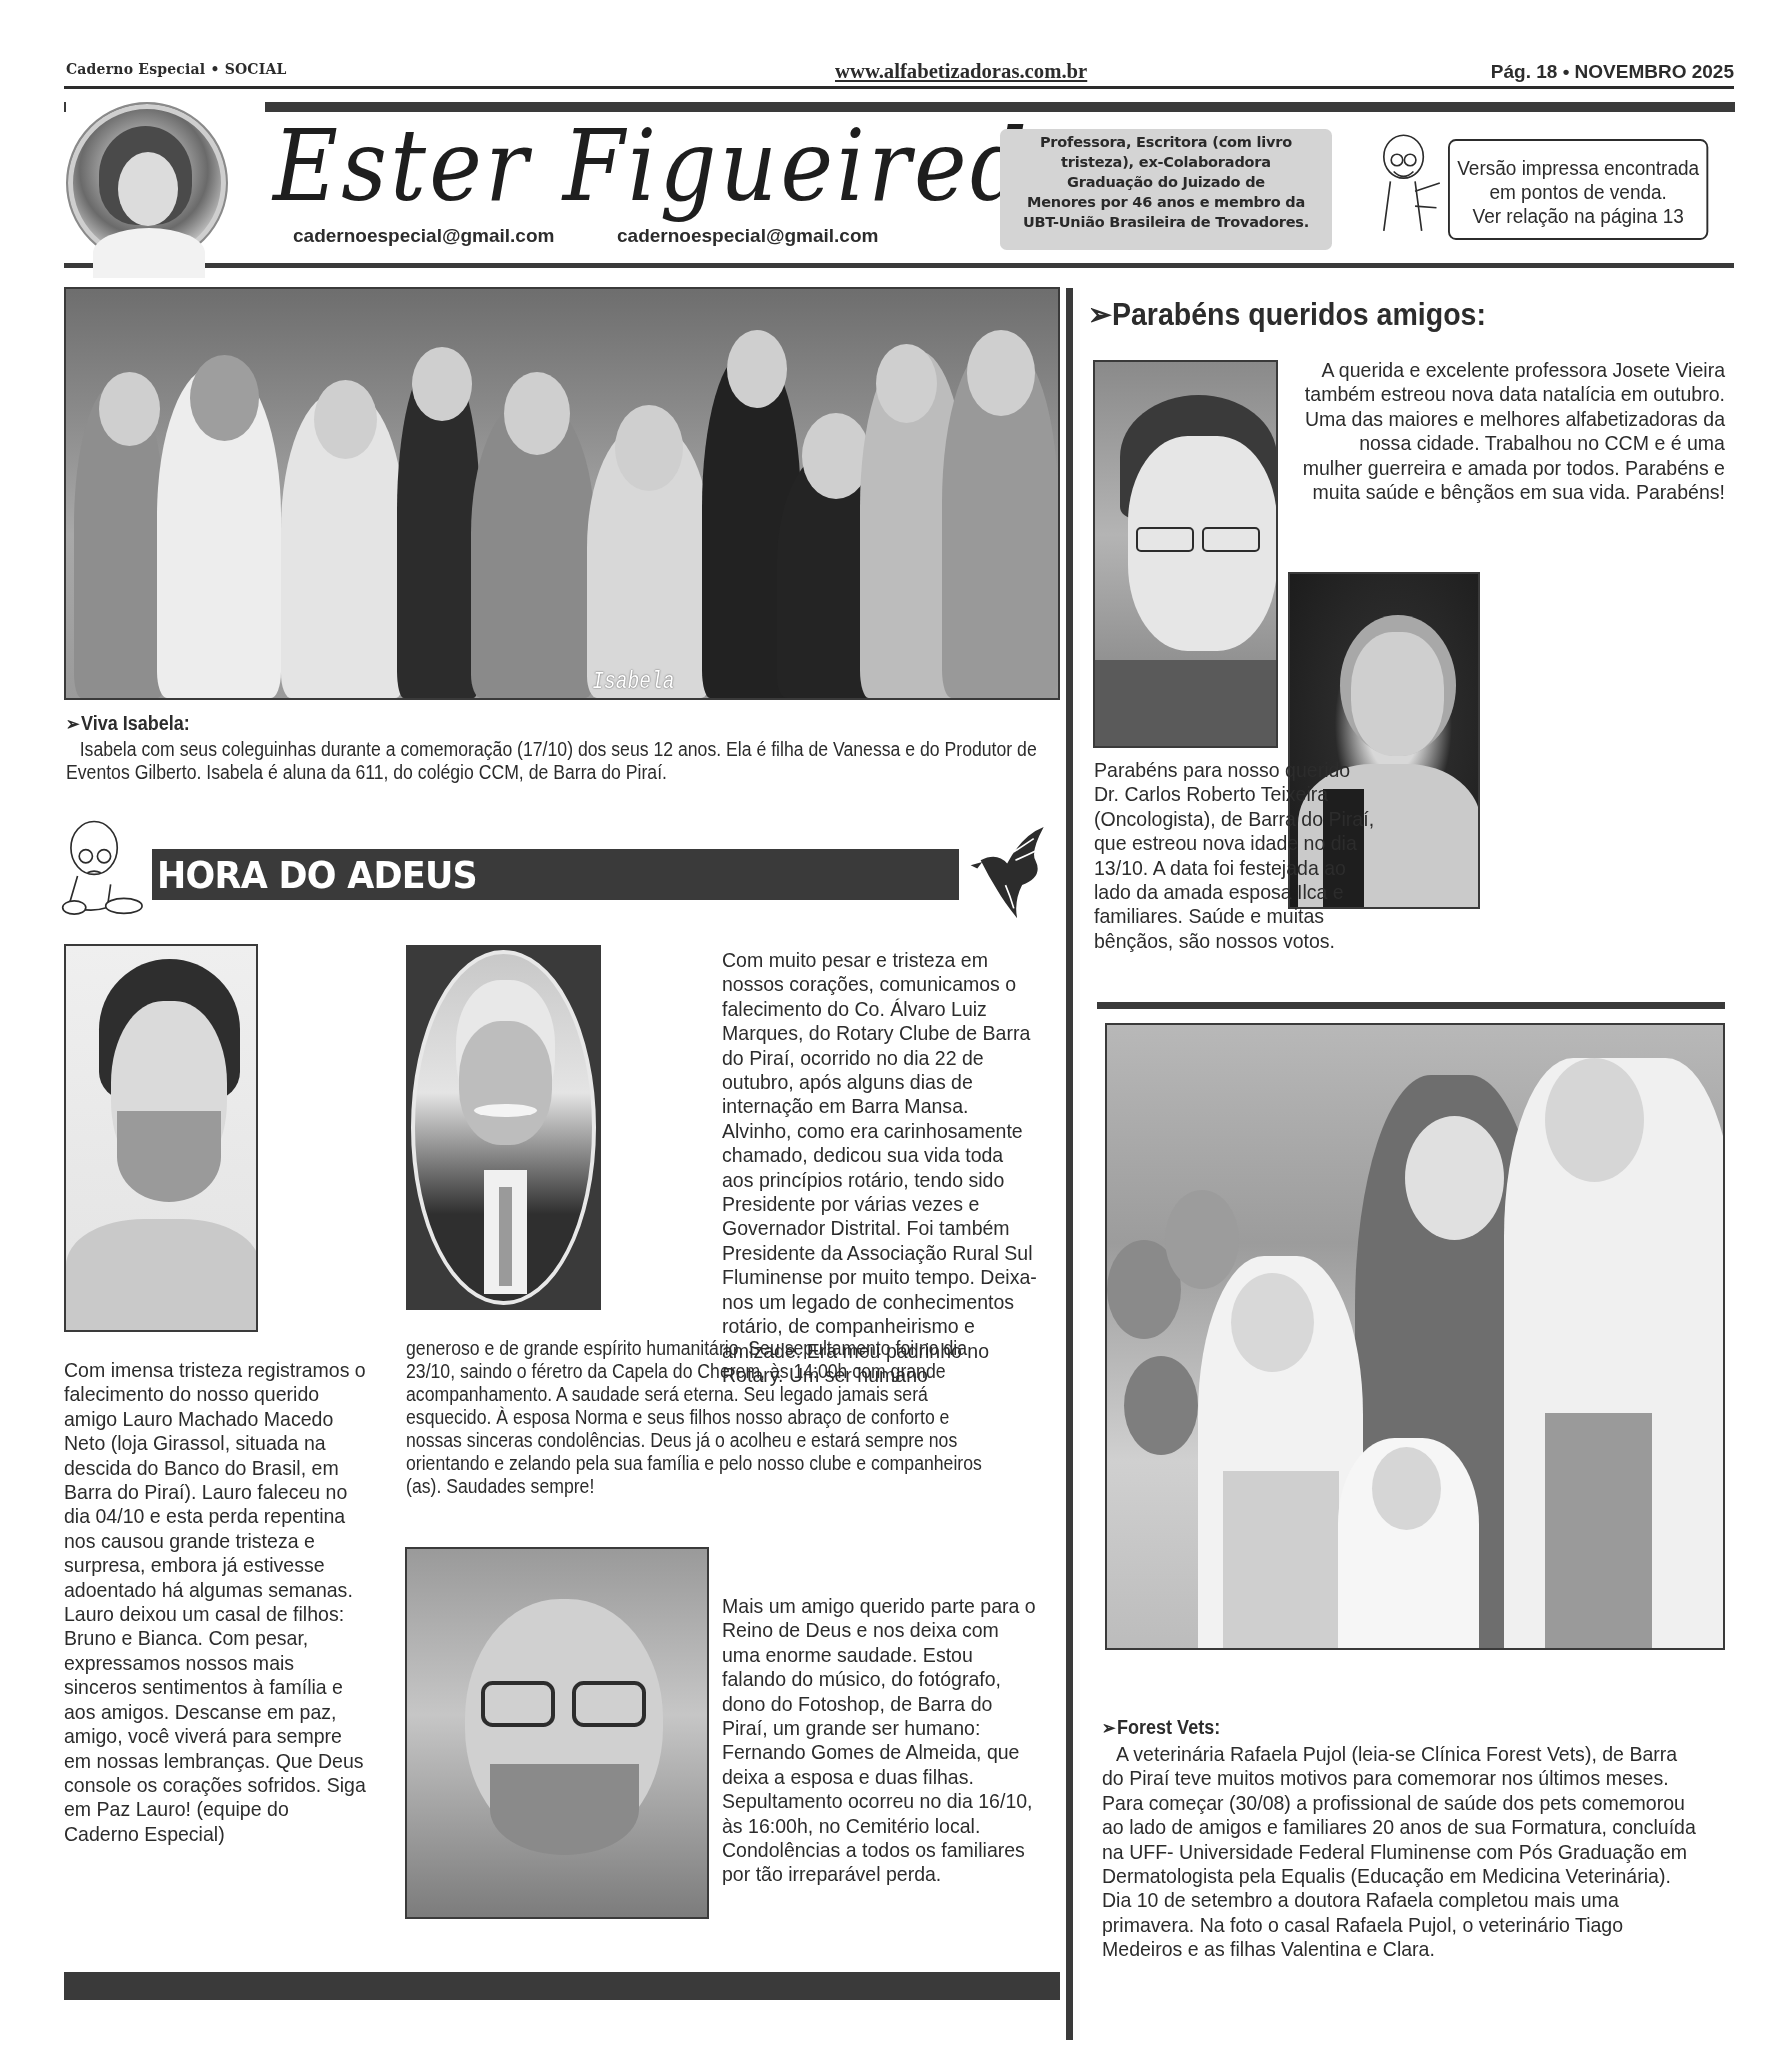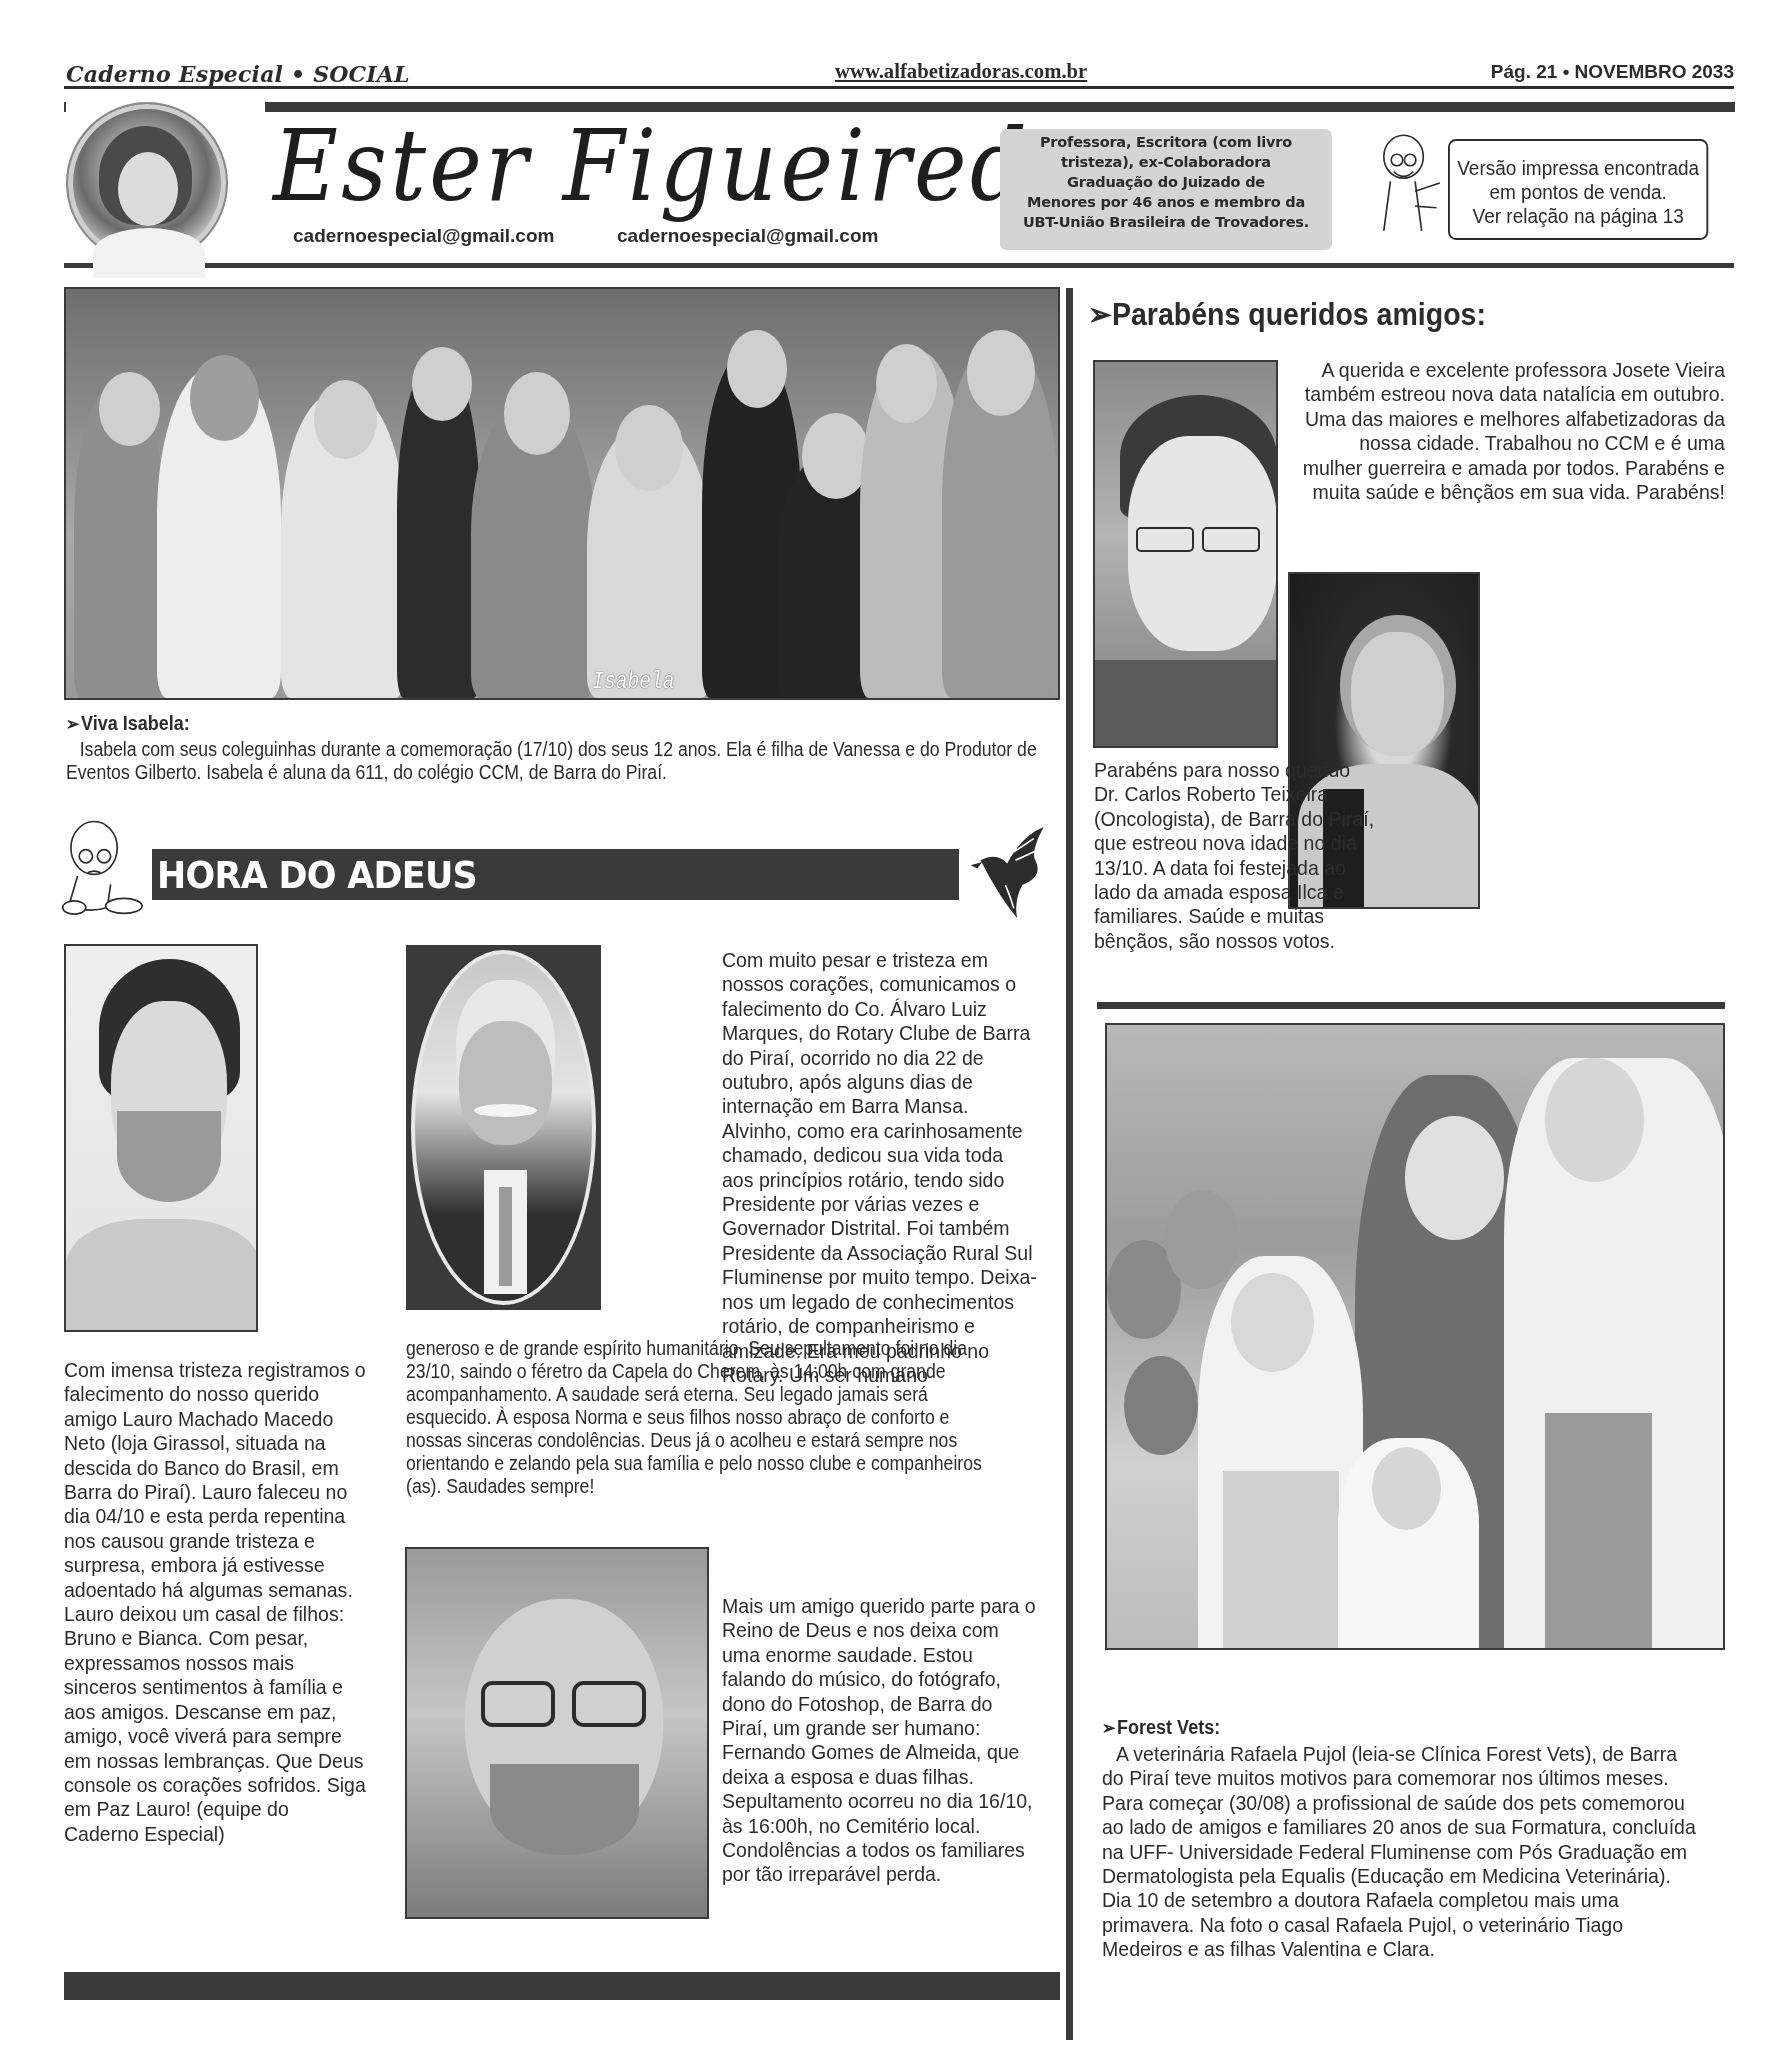--- a/index.html
+++ b/index.html
@@ -1,21 +1,21 @@
 <!DOCTYPE html>
 <html style="font-size:13.2px"><head>
 <meta charset="utf-8">
 <style>
   * { box-sizing: border-box; margin: 0; padding: 0; }
   html, body { width: 1790px; height: 2064px; background: #ffffff; overflow: hidden; }
   body { position: relative; font-family: "Liberation Sans", sans-serif; color: #2c2c2c; }
   .abs { position: absolute; }
 
   
-  .run-left { left: 66px; top: 61px; font-family: "DejaVu Serif", "Liberation Serif", serif; font-size: 22px; font-weight: bold; letter-spacing: 0.2px; font-style: italic; }
+  .run-left { left: 66px; top: 61px; font-family: "DejaVu Serif", "Liberation Serif", serif; font-size: 14px; font-weight: bold; letter-spacing: 0.2px; }
   .run-center { left: 835px; top: 60px; font-family: "Liberation Serif", serif; font-weight: bold; font-size: 20.7px; text-decoration: underline; }
   .run-right { right: 56px; top: 61px; font-family: "Liberation Sans", sans-serif; font-weight: bold; font-size: 19px; }
   .rule-top { left: 64px; top: 86px; width: 1670px; height: 3.3px; background: #2c2c2c; }
 
   
   .mast-bar-top { left: 265px; top: 102px; width: 1470px; height: 10px; background: #3a3a3a; }
   .mast-bar-bot { left: 64px; top: 263px; width: 1670px; height: 5px; background: #3a3a3a; }
   .mast-bar-gap { left: 155px; top: 263px; width: 35px; height: 5px; background: #fff; }
   .mast-tick { left: 64px; top: 102px; width: 1.7px; height: 10px; background: #3a3a3a; }
   .portrait { left: 66px; top: 102px; width: 162px; height: 162px; border-radius: 50%;
@@ -81,21 +81,21 @@
   .forest-head { left: 1102px; top: 1716px; }
   .forest-text { left: 1102px; top: 1742px; width: 645px; text-indent: 15px; }
 
   .shape { position: absolute; }
 </style>
 </head>
 <body>
 
 <div class="abs run-left">Caderno Especial • SOCIAL</div>
 <a class="abs run-center" style="color:#2c2c2c;">www.alfabetizadoras.com.br</a>
-<div class="abs run-right">Pág. 21 •  NOVEMBRO 2033</div>
+<div class="abs run-right">Pág. 18 •  NOVEMBRO 2025</div>
 <div class="abs rule-top"></div>
 
 <div class="abs mast-tick"></div>
 <div class="abs mast-bar-top"></div>
 <div class="abs mast-bar-bot"></div>
 <div class="abs mast-bar-gap"></div>
 <div class="abs portrait">
   <div class="hair"></div>
     <div class="face"></div>
     <div class="shoulders"></div>

